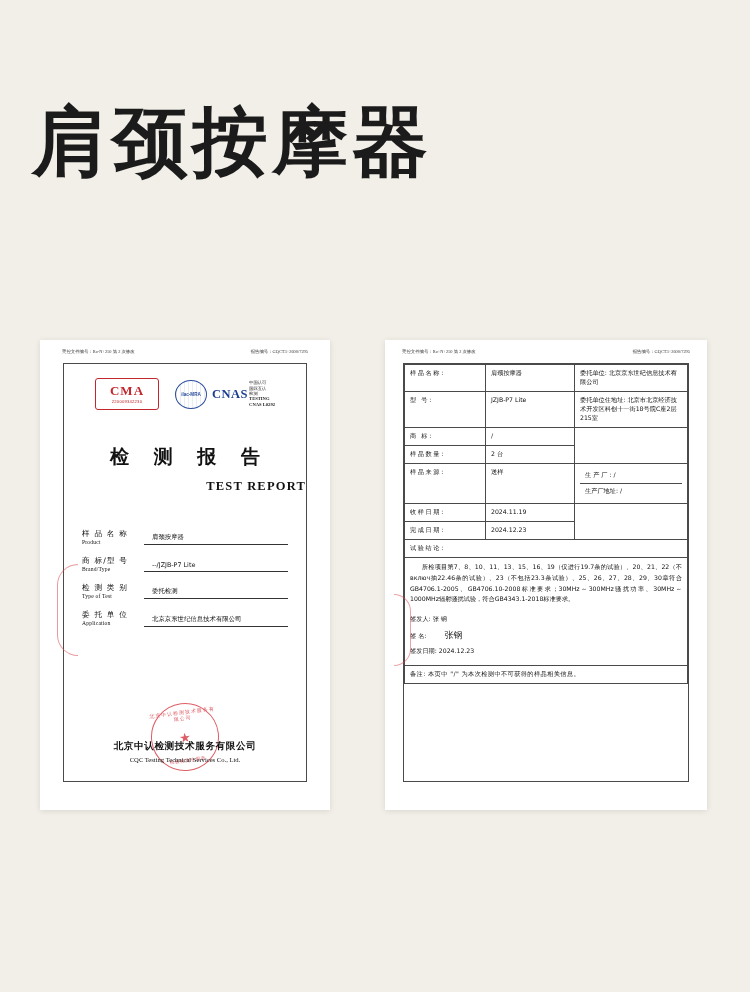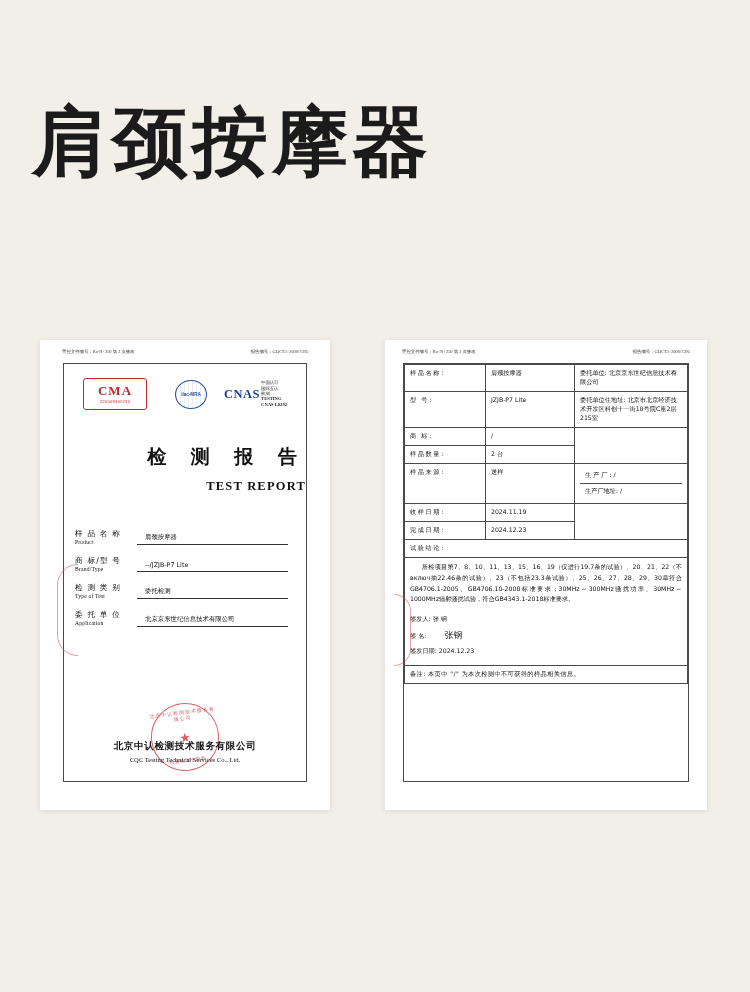--- a/index.html
+++ b/index.html
@@ -80,21 +80,21 @@
     font-family: "Liberation Serif", serif;
     white-space: nowrap;
   }
   #card-right .sheet-toprow { left: 17px; right: 17px; }
 
   
   .logos {
     display: flex;
     align-items: center;
     justify-content: center;
-    gap: 22px;
+    gap: 10px;
     margin-top: 14px;
   }
   .logo-cma {
     width: 62px;
     height: 30px;
     border: 1.2px solid #c1272d;
     border-radius: 3px;
     display: flex;
     flex-direction: column;
     align-items: center;
@@ -152,41 +152,41 @@
     color: #222;
     font-weight: normal;
     letter-spacing: 0;
     text-align: left;
     margin-left: 1px;
     white-space: nowrap;
   }
   .cnas-side b { font-size: 4.6px; }
 
   .report-title-cn {
-    text-align: right;
+    text-align: center;
     margin-top: 34px;
     font-family: "DejaVu Sans", sans-serif;
     font-size: 19px;
     font-weight: bold;
     letter-spacing: 9px;
     color: #111;
     text-indent: 9px;
   }
   .report-title-en {
     text-align: right;
     margin-top: 9px;
     font-family: "Liberation Serif", serif;
     font-size: 12.5px;
     font-weight: bold;
     letter-spacing: 1.2px;
     color: #111;
   }
 
   .field-list {
-    margin: 36px 18px 0 11px;
+    margin: 36px 18px 0 18px;
   }
   .field-row {
     display: flex;
     align-items: flex-end;
     margin-bottom: 12px;
   }
   .field-label {
     width: 62px;
     flex: none;
     font-family: "Liberation Serif", serif;

